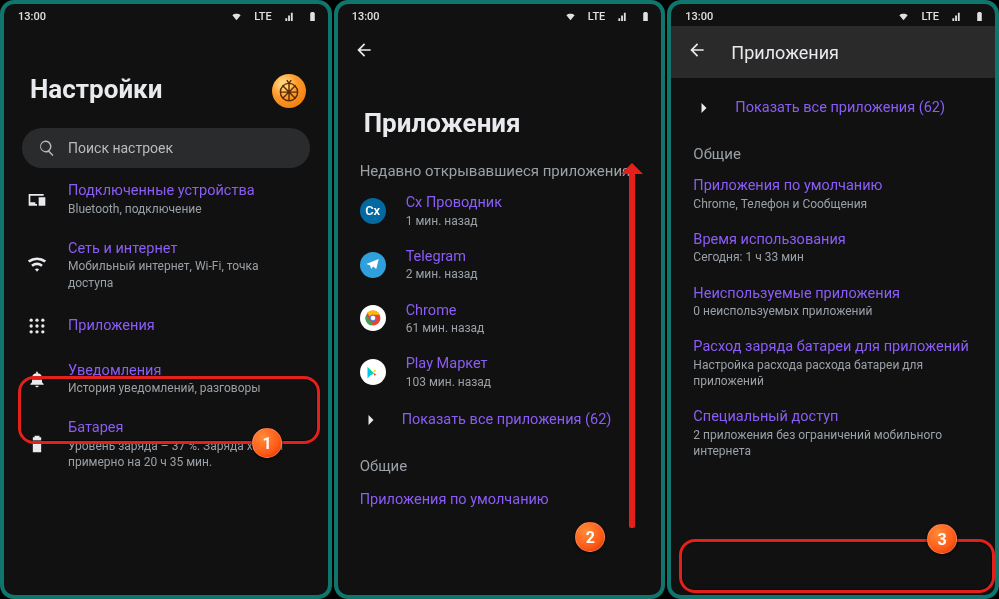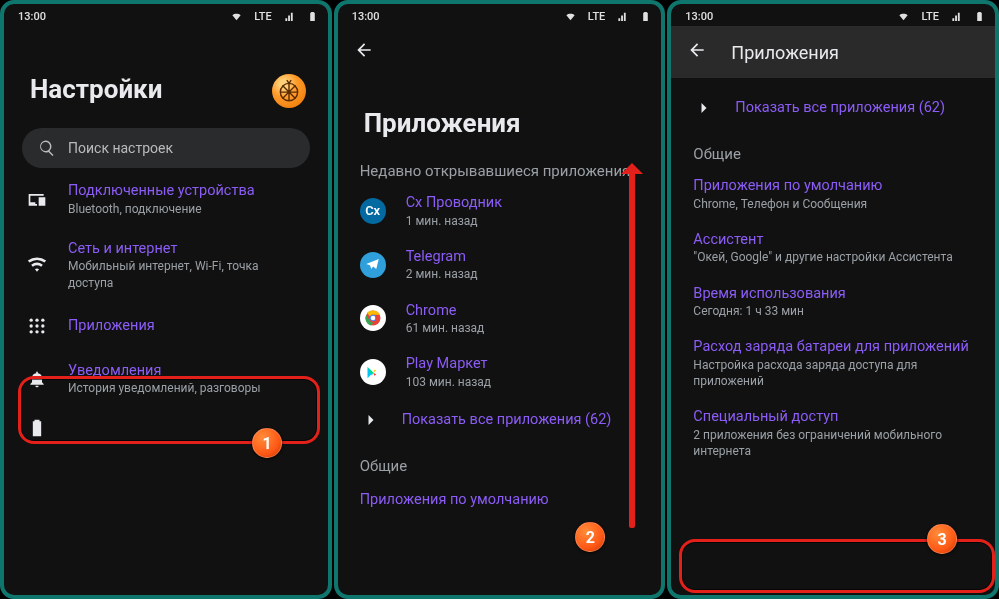--- a/index.html
+++ b/index.html
@@ -216,20 +216,24 @@
       <div class="t2">История уведомлений, разговоры</div>
     </div>
   </div>
 
   <div class="row">
     <span class="icon">
         <svg viewBox="0 0 24 24" fill="#e8eaed">
           <path d="M9 2h6v2h2v18H7V4h2V2z"></path>
         </svg>
       </span>
+    <div class="texts">
+      <div class="t1">Батарея</div>
+      <div class="t2">Уровень заряда – 37 %. Заряда хватит примерно на 20 ч 35 мин.</div>
+    </div>
   </div>
 
   <div class="hl" style="left:14px; top:372px; width:302px; height:68px;"></div>
   <div class="step-badge" style="left:248px; top:424px;">1</div>
 </div>
 
 <div class="phone">
   <div class="status-bar">
     <span>13:00</span>
     <span class="status-right">
@@ -372,34 +376,34 @@
   <div class="section-label">Общие</div>
 
   <div class="row narrow">
     <div class="texts">
       <div class="t1">Приложения по умолчанию</div>
       <div class="t2">Chrome, Телефон и Сообщения</div>
     </div>
   </div>
   <div class="row narrow">
     <div class="texts">
-      <div class="t1">Ассистент</div>
-      <div class="t2">"Окей, Google" и другие настройки Ассистента</div>
-    </div>
-  </div>
-  <div class="row narrow">
-    <div class="texts">
       <div class="t1">Время использования</div>
       <div class="t2">Сегодня: 1 ч 33 мин</div>
     </div>
   </div>
   <div class="row narrow">
     <div class="texts">
+      <div class="t1">Неиспользуемые приложения</div>
+      <div class="t2">0 неиспользуемых приложений</div>
+    </div>
+  </div>
+  <div class="row narrow">
+    <div class="texts">
       <div class="t1">Расход заряда батареи для приложений</div>
-      <div class="t2">Настройка расхода заряда доступа для приложений</div>
+      <div class="t2">Настройка расхода расхода батареи для приложений</div>
     </div>
   </div>
   <div class="row narrow">
     <div class="texts">
       <div class="t1">Специальный доступ</div>
       <div class="t2">2 приложения без ограничений мобильного интернета</div>
     </div>
   </div>
 
   <div class="hl" style="left:8px; top:535px; width:316px; height:54px;"></div>

